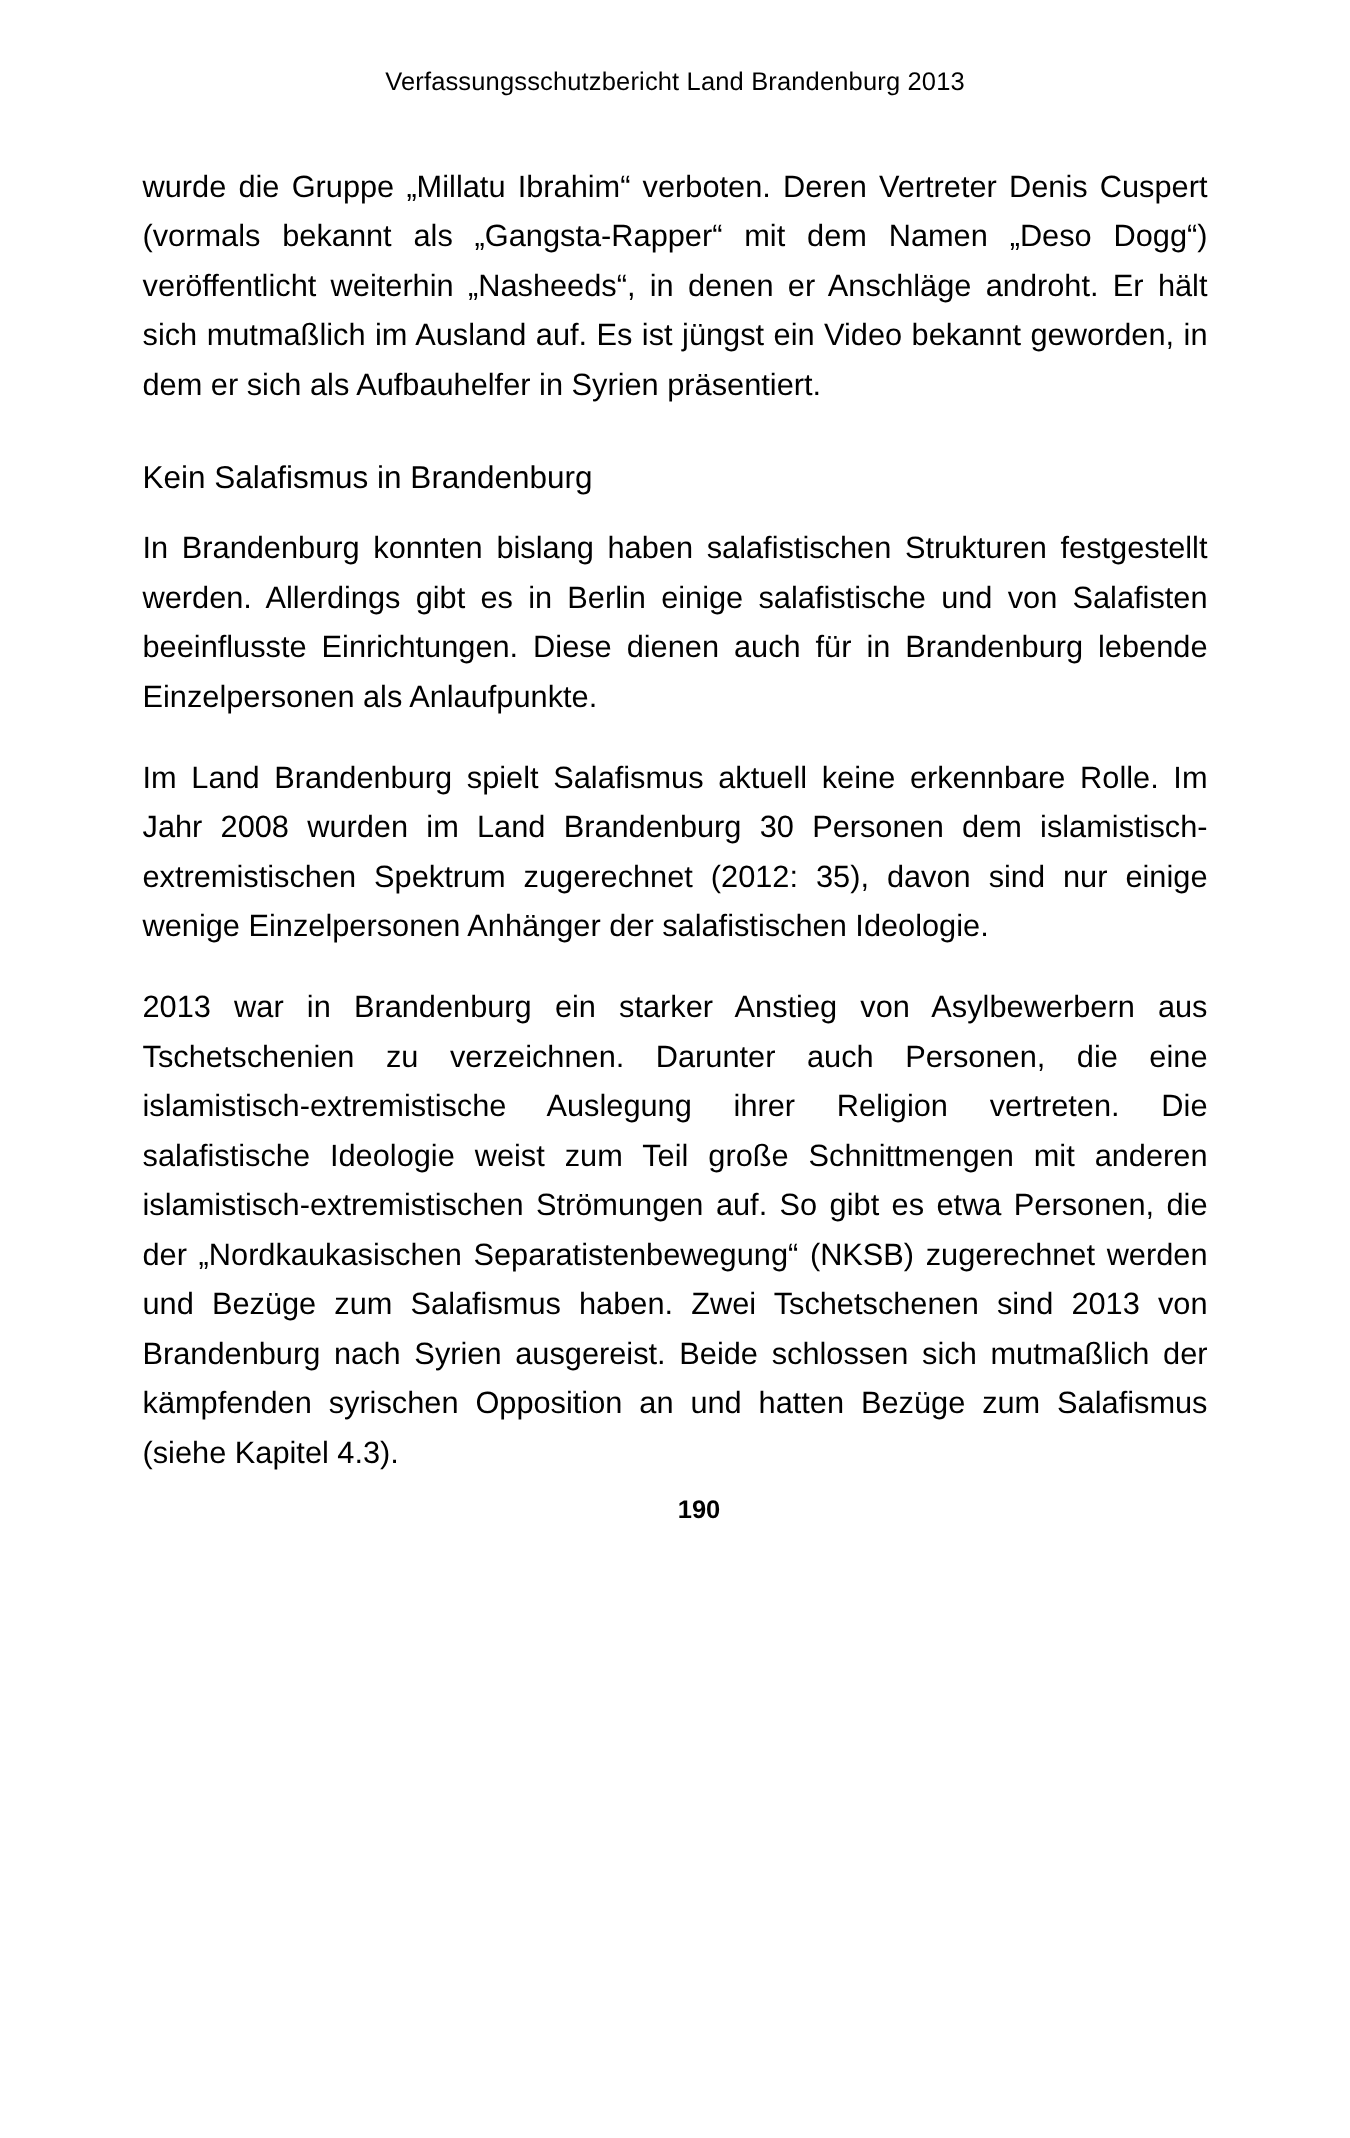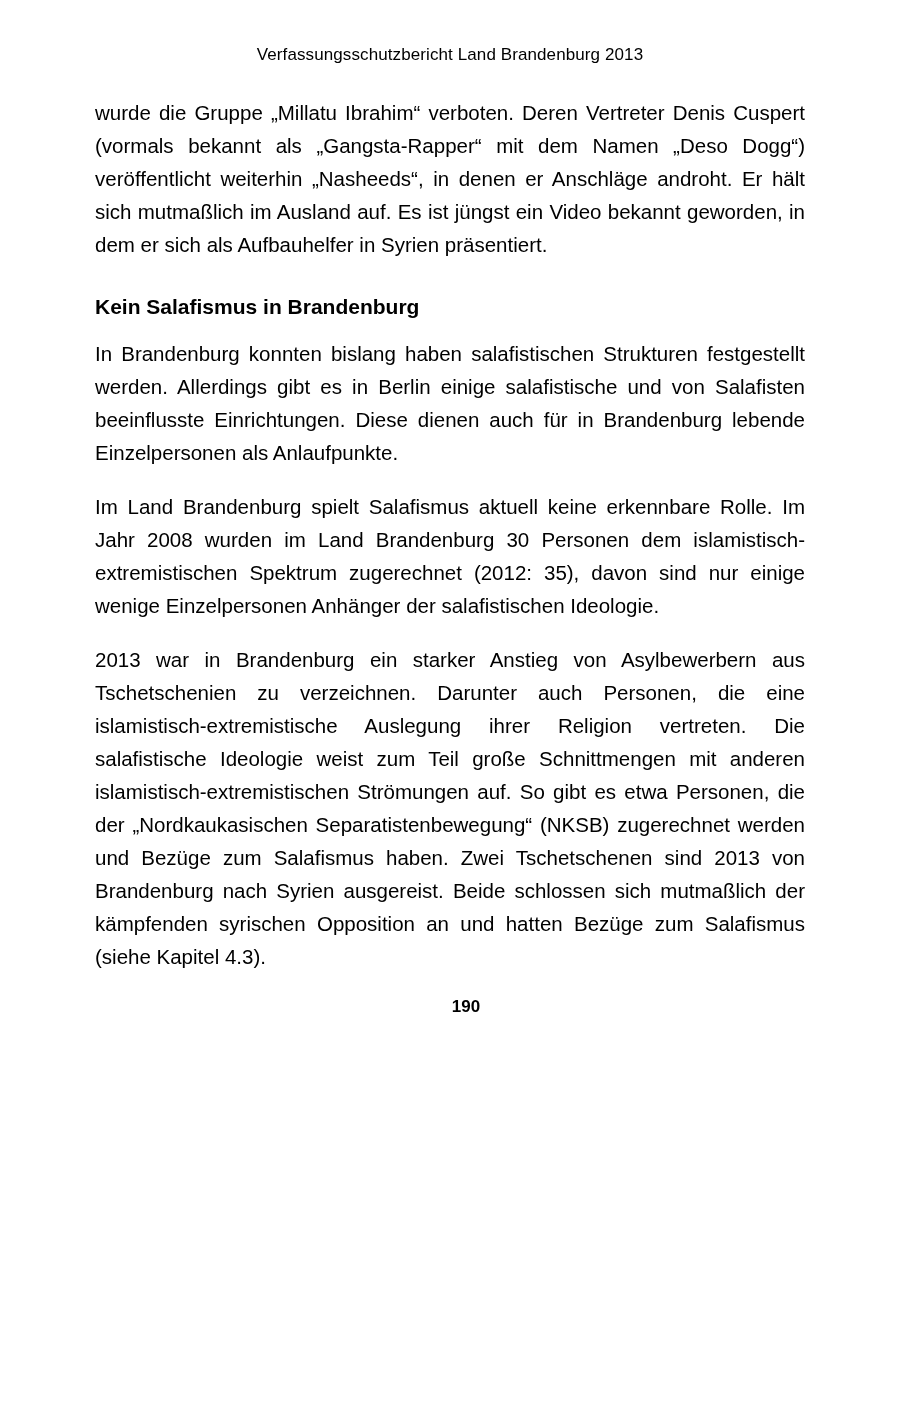--- a/index.html
+++ b/index.html
@@ -31,25 +31,25 @@
   .body-text {
     margin: 0 95px 0 95px;
     padding-top: 27px;
     font-size: 20.5px;
     line-height: 33px;
     text-align: justify;
     hyphens: auto;
     -webkit-hyphens: auto;
   }
   .body-text p {
-    margin: 4px 0 21px 0;
+    margin: 16px 0 21px 0;
   }
   .section-heading {
     font-size: 21px;
-    font-weight: 700;
+    font-weight: 400;
     line-height: 1.3;
     text-align: left;
     margin: 32px 0 17px 0;
   }
   .page-footer {
     position: absolute;
     left: 16px;
     bottom: 38px;
     width: 100%;
     text-align: center;

